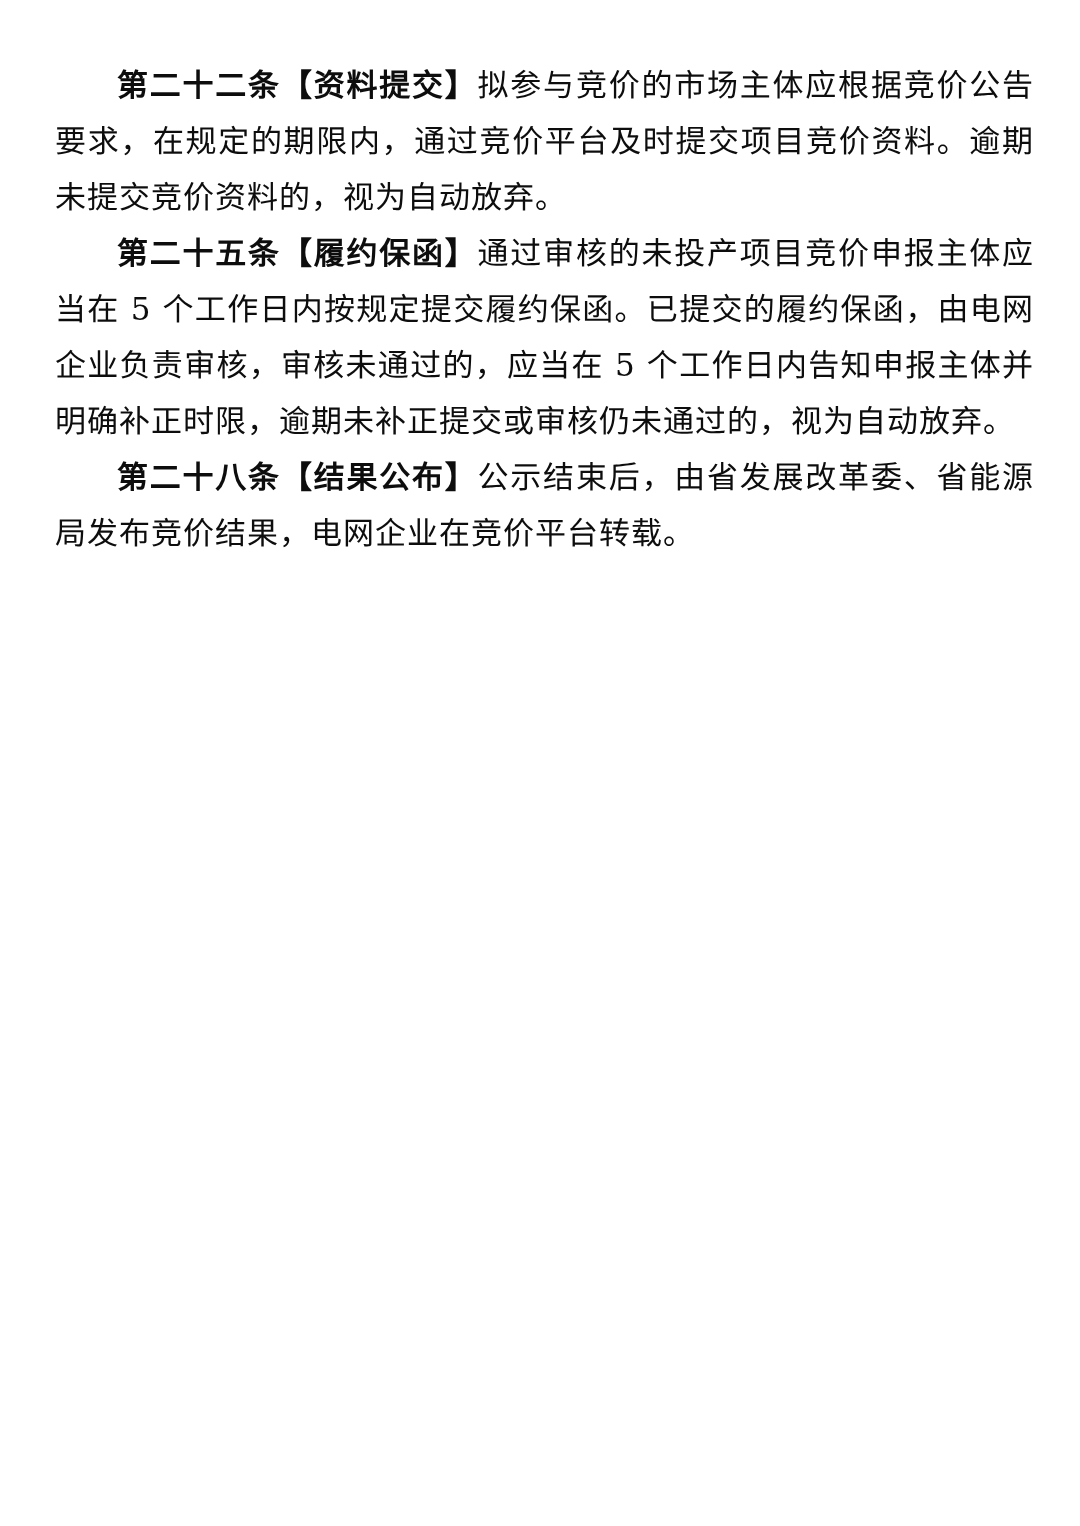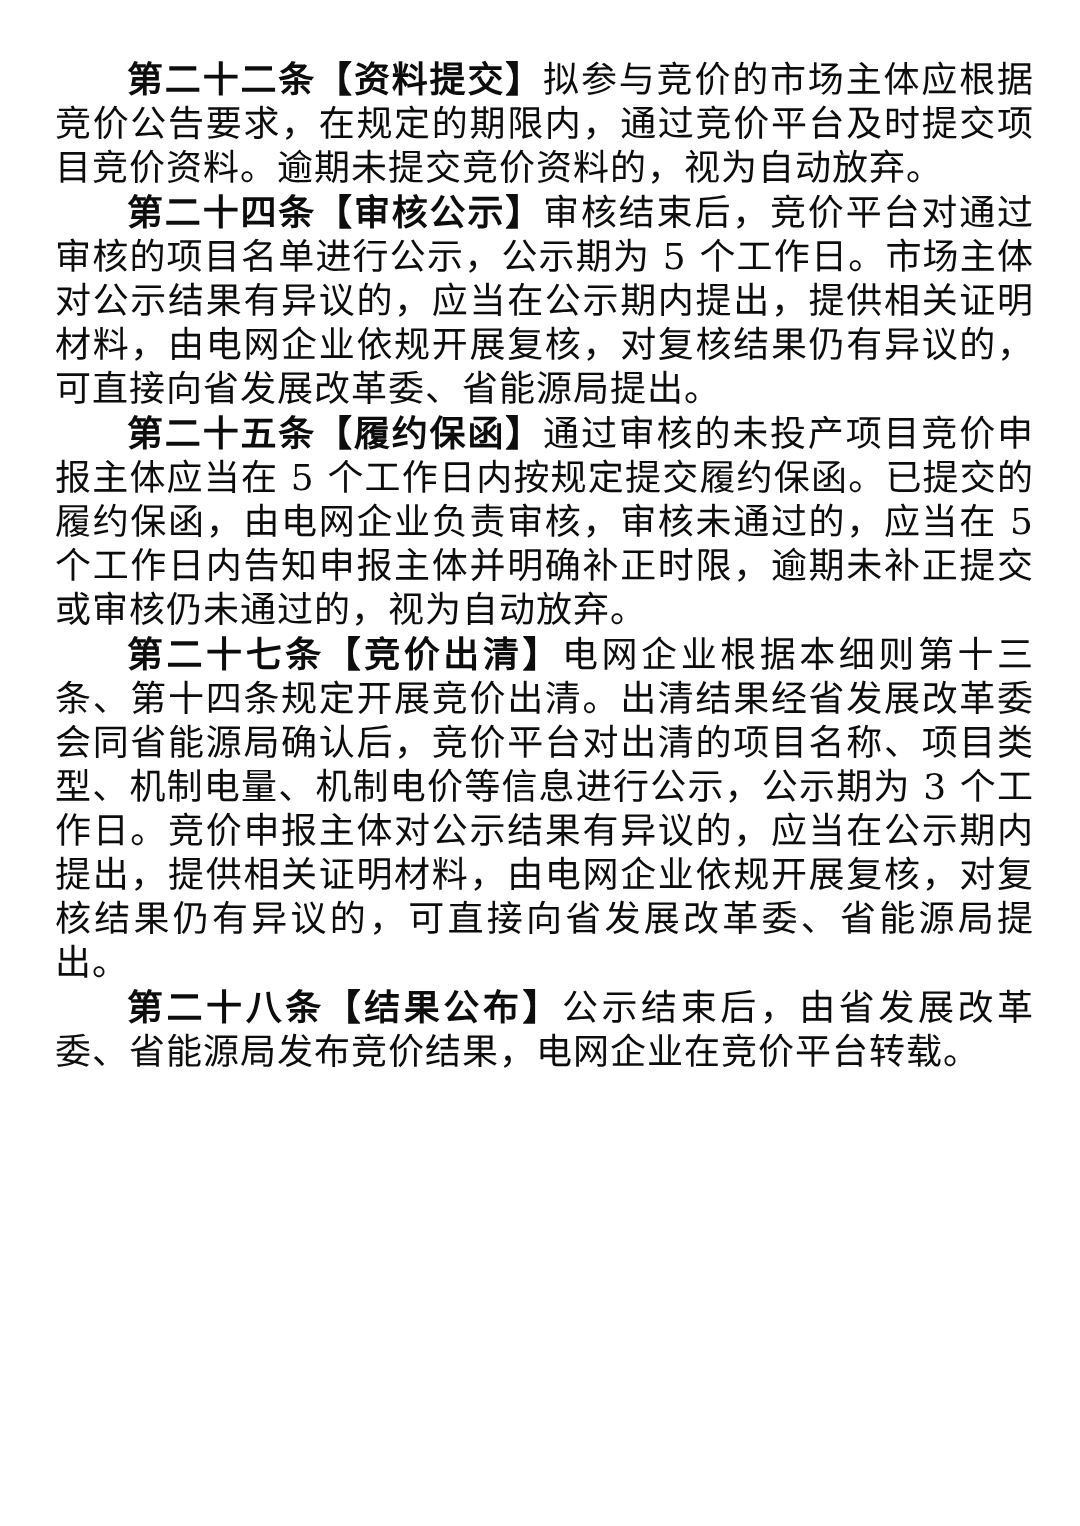--- a/index.html
+++ b/index.html
@@ -16,44 +16,42 @@
   .page {
     box-sizing: border-box;
     width: 1080px;
     height: 1526px;
     padding: 57px 46px 40px 55px;
     background: #ffffff;
     overflow: hidden;
   }
   .para {
     margin: 0;
-    font-size: 36px;
-    line-height: 44px;
+    font-size: 31px;
+    line-height: 56px;
     letter-spacing: 1px;
     text-align: justify;
     text-indent: 2em;
     color: #0d0d0d;
     word-break: break-all;
   }
   .para .article-heading {
     font-weight: bold;
   }
 </style>
 </head>
 <body>
 
 <main class="page">
   <div>
 
       <p class="para"><b class="article-heading">第二十二条【资料提交】</b><span class="article-body">拟参与竞价的市场主体应根据竞价公告要求，在规定的期限内，通过竞价平台及时提交项目竞价资料。逾期未提交竞价资料的，视为自动放弃。</span></p>
 
 
-      <p class="para"><b class="article-heading">第二十四条【审核公示】</b><span class="article-body">审核结束后，竞价平台对通过审核的项目名单进行公示，公示期为 5 个工作日。市场主体对公示结果有异议的，应当在公示期内提出，提供相关证明材料，由电网企业依规开展复核，对复核结果仍有异议的，可直接向省发展改革委、省能源局提出。</span></p>
 
       <p class="para"><b class="article-heading">第二十五条【履约保函】</b><span class="article-body">通过审核的未投产项目竞价申报主体应当在 5 个工作日内按规定提交履约保函。已提交的履约保函，由电网企业负责审核，审核未通过的，应当在 5 个工作日内告知申报主体并明确补正时限，逾期未补正提交或审核仍未通过的，视为自动放弃。</span></p>
 
 
-      <p class="para"><b class="article-heading">第二十七条【竞价出清】</b><span class="article-body">电网企业根据本细则第十三条、第十四条规定开展竞价出清。出清结果经省发展改革委会同省能源局确认后，竞价平台对出清的项目名称、项目类型、机制电量、机制电价等信息进行公示，公示期为 3 个工作日。竞价申报主体对公示结果有异议的，应当在公示期内提出，提供相关证明材料，由电网企业依规开展复核，对复核结果仍有异议的，可直接向省发展改革委、省能源局提出。</span></p>
 
       <p class="para"><b class="article-heading">第二十八条【结果公布】</b><span class="article-body">公示结束后，由省发展改革委、省能源局发布竞价结果，电网企业在竞价平台转载。</span></p>
 
     </div>
 </main>
 
 </body></html>

